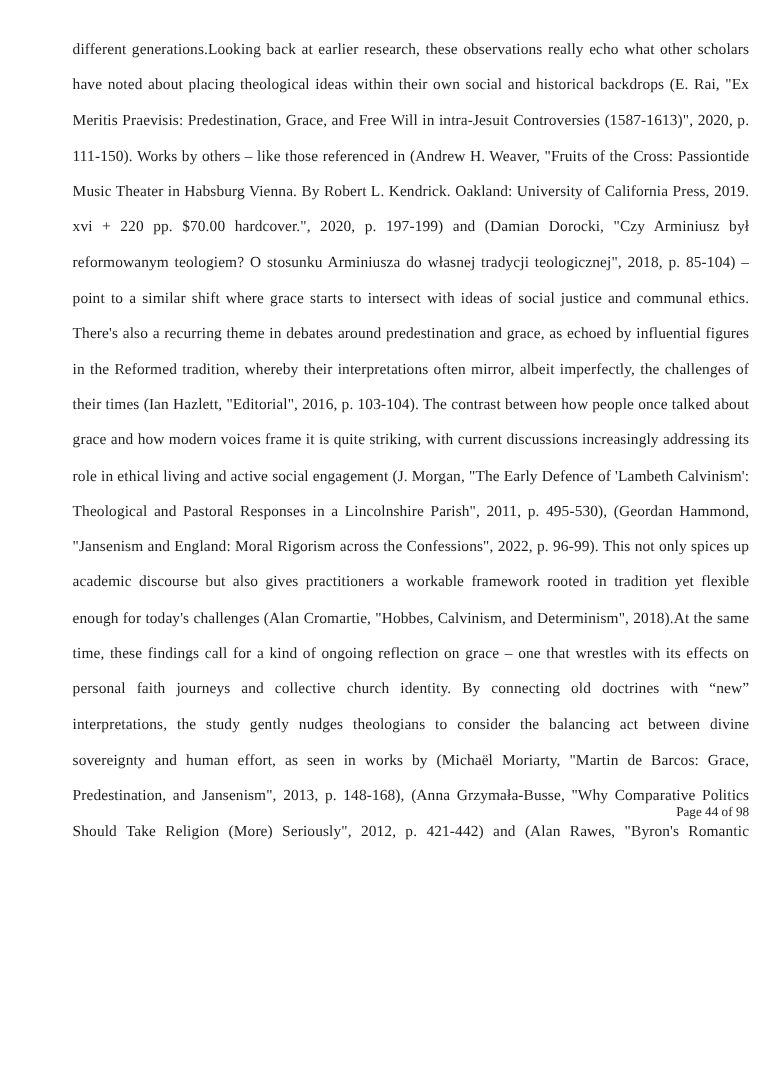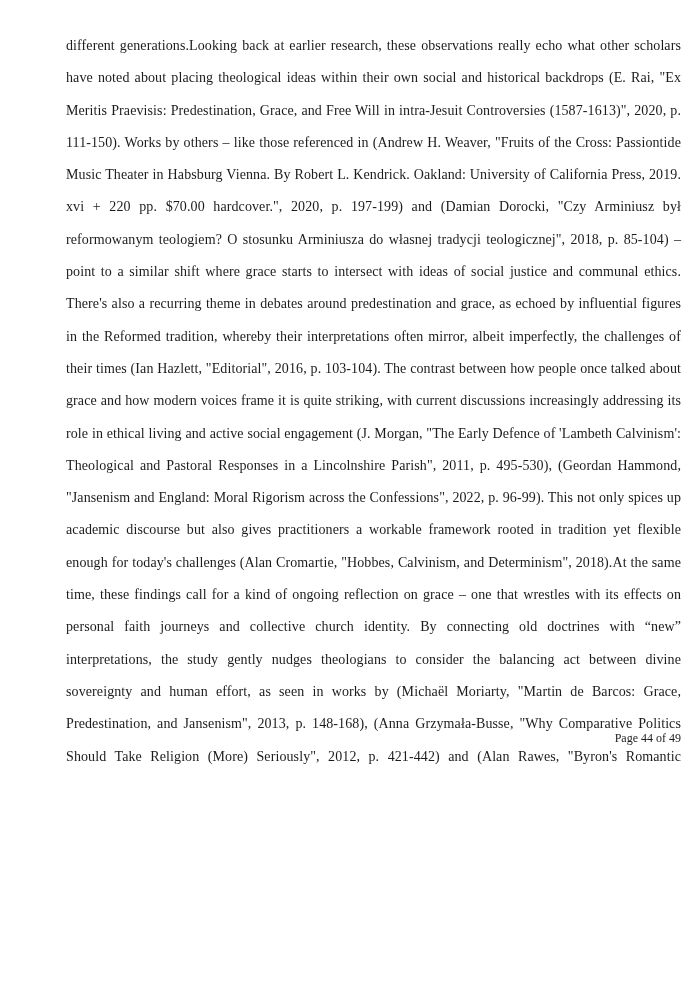--- a/index.html
+++ b/index.html
@@ -33,14 +33,14 @@
       font-size: 12px;
       color: #1b1b1b;
       font-family: "Liberation Serif", serif;
     }
   </style>
 </head>
 <body>
 
 <div class="page">
   <p class="body-text">different generations.Looking back at earlier research, these observations really echo what other scholars have noted about placing theological ideas within their own social and historical backdrops (E. Rai, "Ex Meritis Praevisis: Predestination, Grace, and Free Will in intra-Jesuit Controversies (1587-1613)", 2020, p. 111-150). Works by others – like those referenced in (Andrew H. Weaver, "Fruits of the Cross: Passiontide Music Theater in Habsburg Vienna. By Robert L. Kendrick. Oakland: University of California Press, 2019. xvi + 220 pp. $70.00 hardcover.", 2020, p. 197-199) and (Damian Dorocki, "Czy Arminiusz był reformowanym teologiem? O stosunku Arminiusza do własnej tradycji teologicznej", 2018, p. 85-104) – point to a similar shift where grace starts to intersect with ideas of social justice and communal ethics. There's also a recurring theme in debates around predestination and grace, as echoed by influential figures in the Reformed tradition, whereby their interpretations often mirror, albeit imperfectly, the challenges of their times (Ian Hazlett, "Editorial", 2016, p. 103-104). The contrast between how people once talked about grace and how modern voices frame it is quite striking, with current discussions increasingly addressing its role in ethical living and active social engagement (J. Morgan, "The Early Defence of 'Lambeth Calvinism': Theological and Pastoral Responses in a Lincolnshire Parish", 2011, p. 495-530), (Geordan Hammond, "Jansenism and England: Moral Rigorism across the Confessions", 2022, p. 96-99). This not only spices up academic discourse but also gives practitioners a workable framework rooted in tradition yet flexible enough for today's challenges (Alan Cromartie, "Hobbes, Calvinism, and Determinism", 2018).At the same time, these findings call for a kind of ongoing reflection on grace – one that wrestles with its effects on personal faith journeys and collective church identity. By connecting old doctrines with “new” interpretations, the study gently nudges theologians to consider the balancing act between divine sovereignty and human effort, as seen in works by (Michaël Moriarty, "Martin de Barcos: Grace, Predestination, and Jansenism", 2013, p. 148-168), (Anna Grzymała-Busse, "Why Comparative Politics Should Take Religion (More) Seriously", 2012, p. 421-442) and (Alan Rawes, "Byron's Romantic Calvinism", 2012, p. 129-141). In most cases, this means taking a step back and asking the real questions of modern believers, prompting fresh theological exploration (Lee Gatiss, "ABUNDANT SUFFICIENCY AND INTENTIONAL EFFICACY: PARTICULAR REDEMPTION AT THE SYNOD OF DORT", 2018, p. 145-161). In a way, understanding grace deeply matters not just for our individual growth but also for building faith communities that can adapt and thrive over time (Arnold Huijgen, "THE THEOLOGY OF THE CANONS OF DORT: A</p>
-  <div class="page-footer">Page 44 of 49</div>
+  <div class="page-footer">Page 44 of 98</div>
 </div>
 
 </body></html>

